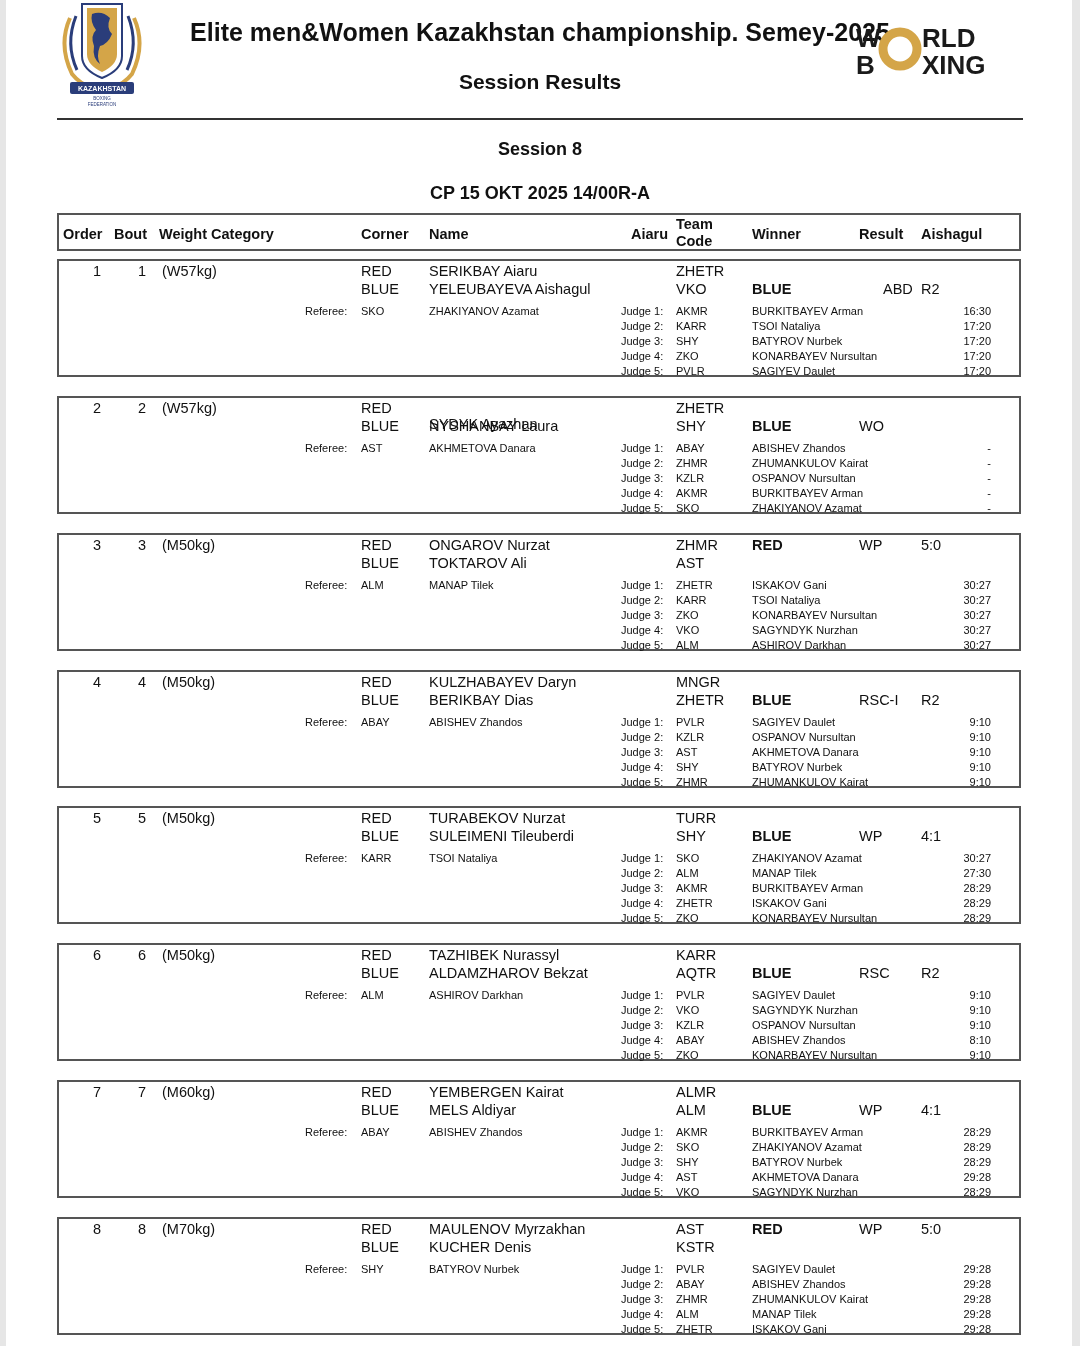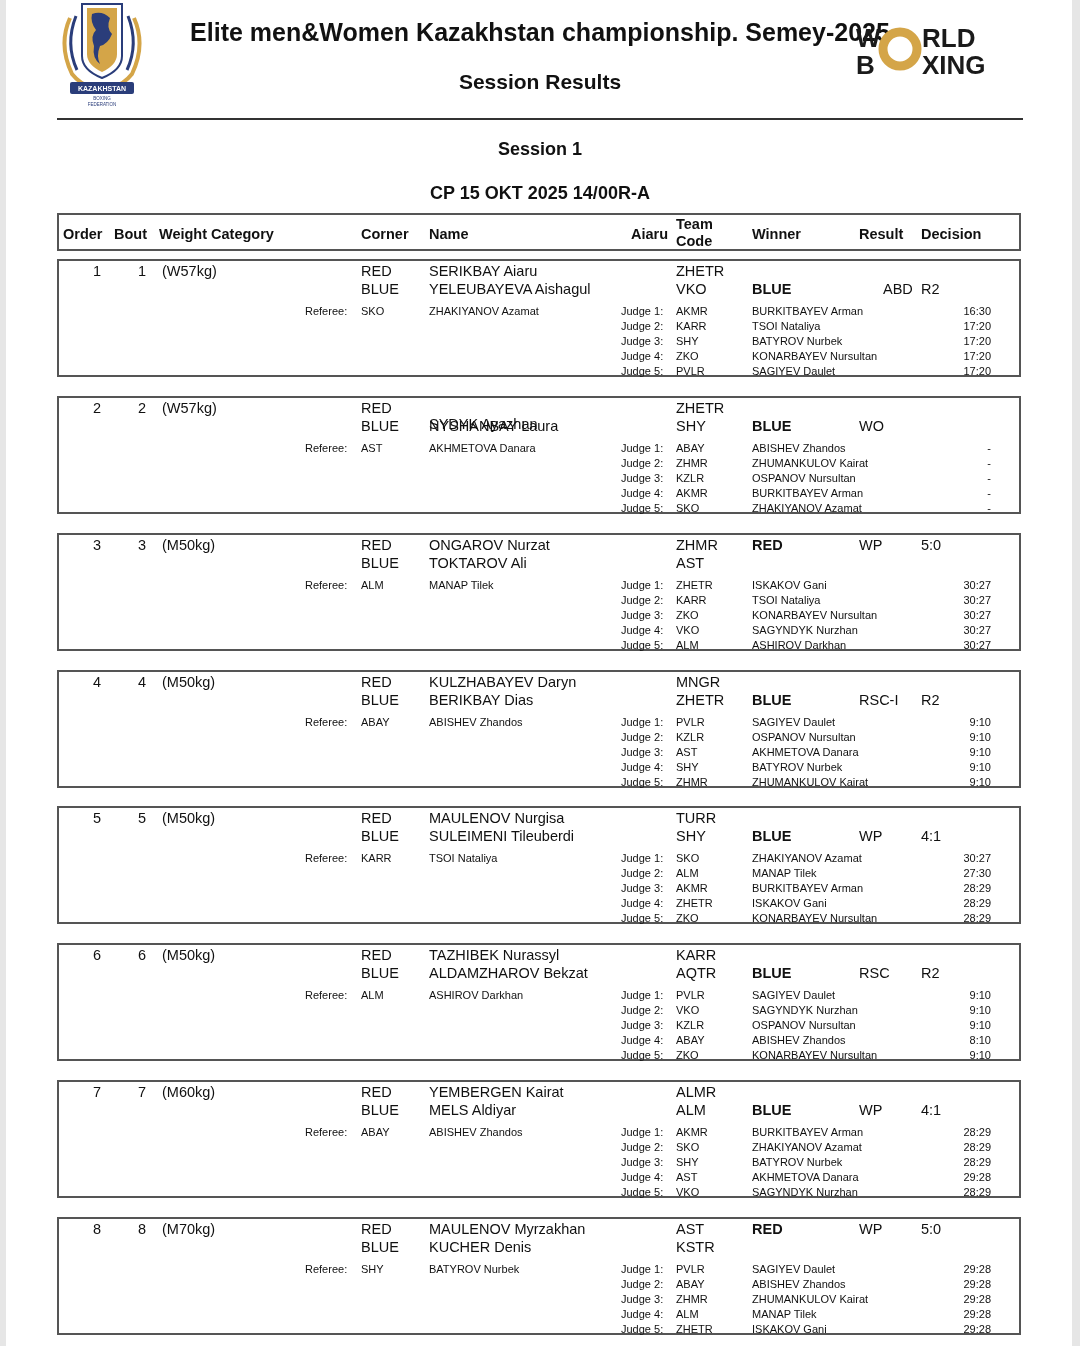--- a/index.html
+++ b/index.html
@@ -50,35 +50,35 @@
 
 <svg class="logo-wb" viewBox="0 0 160 66">
   <circle cx="52" cy="35" r="17" fill="none" stroke="#d4a548" stroke-width="9"></circle>
   <text x="8" y="33" font-size="26" font-weight="bold" fill="#1a1a1a" font-family="Liberation Sans, sans-serif">W</text>
   <text x="74" y="33" font-size="26" font-weight="bold" fill="#1a1a1a" font-family="Liberation Sans, sans-serif">RLD</text>
   <text x="8" y="60" font-size="26" font-weight="bold" fill="#1a1a1a" font-family="Liberation Sans, sans-serif">B</text>
   <text x="74" y="60" font-size="26" font-weight="bold" fill="#1a1a1a" font-family="Liberation Sans, sans-serif">XING</text>
 </svg>
 
 <div class="hr"></div>
-<div class="title session">Session 1</div>
+<div class="title session">Session 8</div>
 <div class="title cp">CP 15 OKT 2025  14/00R-A</div>
 
 <div class="box hdr">
   <span style="left:4px">Order</span>
   <span style="left:55px">Bout</span>
   <span style="left:100px">Weight Category</span>
   <span style="left:302px">Corner</span>
   <span style="left:370px">Name</span>
   <span style="left:572px">Aiaru</span>
   <span class="team" style="left:617px; white-space:pre">Team
 Code</span>
   <span style="left:693px">Winner</span>
   <span style="left:800px">Result</span>
-  <span style="left:862px">Decision</span>
+  <span style="left:862px">Aishagul</span>
 </div>
 
 <div id="bouts">
     <div class="box bout" style="top: 259px;">
       <span class="c big" style="left:34px;top:2px;">1</span>
       <span class="c big" style="left:79px;top:2px;">1</span>
       <span class="c big" style="left:103px;top:2px;">(W57kg)</span>
       <span class="c big" style="left:302px;top:2px;">RED</span>
       <span class="c big" style="left:370px;top:2px;">SERIKBAY Aiaru</span>
       <span class="c big" style="left:617px;top:2px;">ZHETR</span>
@@ -221,21 +221,21 @@
       <span class="c sm" style="left:562px;top:104px;">Judge 5:</span>
       <span class="c sm" style="left:617px;top:104px;">ZHMR</span>
       <span class="c sm" style="left:693px;top:104px;">ZHUMANKULOV Kairat</span>
       <span class="c sm right" style="left:880px;top:104px;width:52px;">9:10</span>
     </div>
     <div class="box bout" style="top: 806px;">
       <span class="c big" style="left:34px;top:2px;">5</span>
       <span class="c big" style="left:79px;top:2px;">5</span>
       <span class="c big" style="left:103px;top:2px;">(M50kg)</span>
       <span class="c big" style="left:302px;top:2px;">RED</span>
-      <span class="c big" style="left:370px;top:2px;">MAULENOV Nurgisa</span>
+      <span class="c big" style="left:370px;top:2px;">TURABEKOV Nurzat</span>
       <span class="c big" style="left:617px;top:2px;">TURR</span>
       <span class="c big" style="left:302px;top:20px;">BLUE</span>
       <span class="c big" style="left:370px;top:20px;">SULEIMENI Tileuberdi</span>
       <span class="c big" style="left:617px;top:20px;">SHY</span>
       <span class="c big b" style="left:693px;top:20px;">BLUE</span>
       <span class="c big" style="left:800px;top:20px;">WP</span>
       <span class="c big" style="left:862px;top:20px;">4:1</span>
       <span class="c sm" style="left:246px;top:44px;">Referee:</span>
       <span class="c sm" style="left:302px;top:44px;">KARR</span>
       <span class="c sm" style="left:370px;top:44px;">TSOI Nataliya</span>

